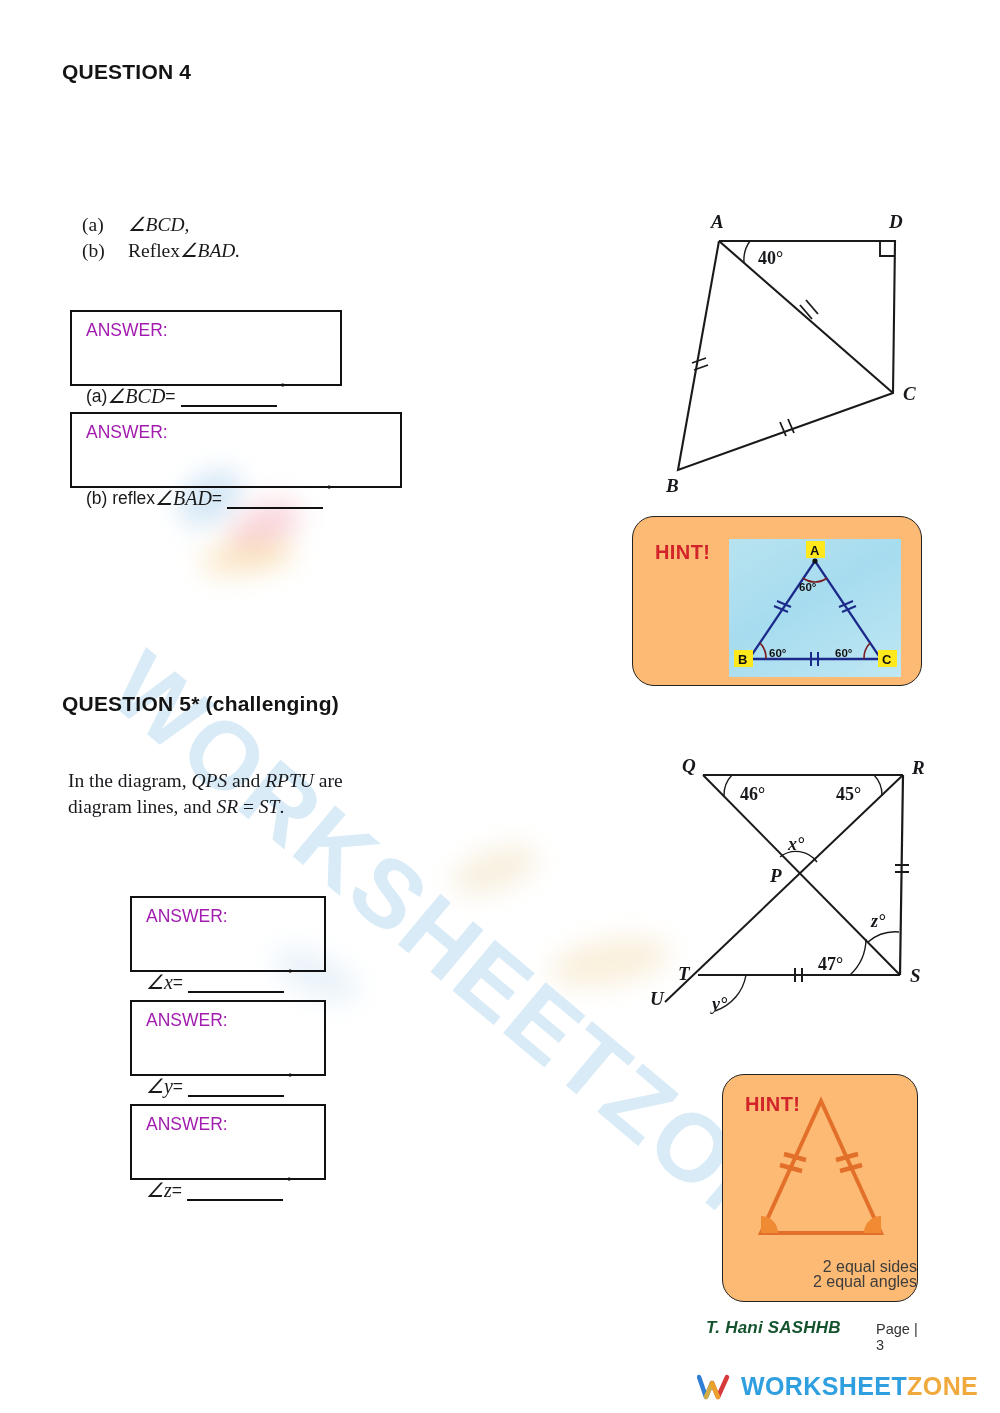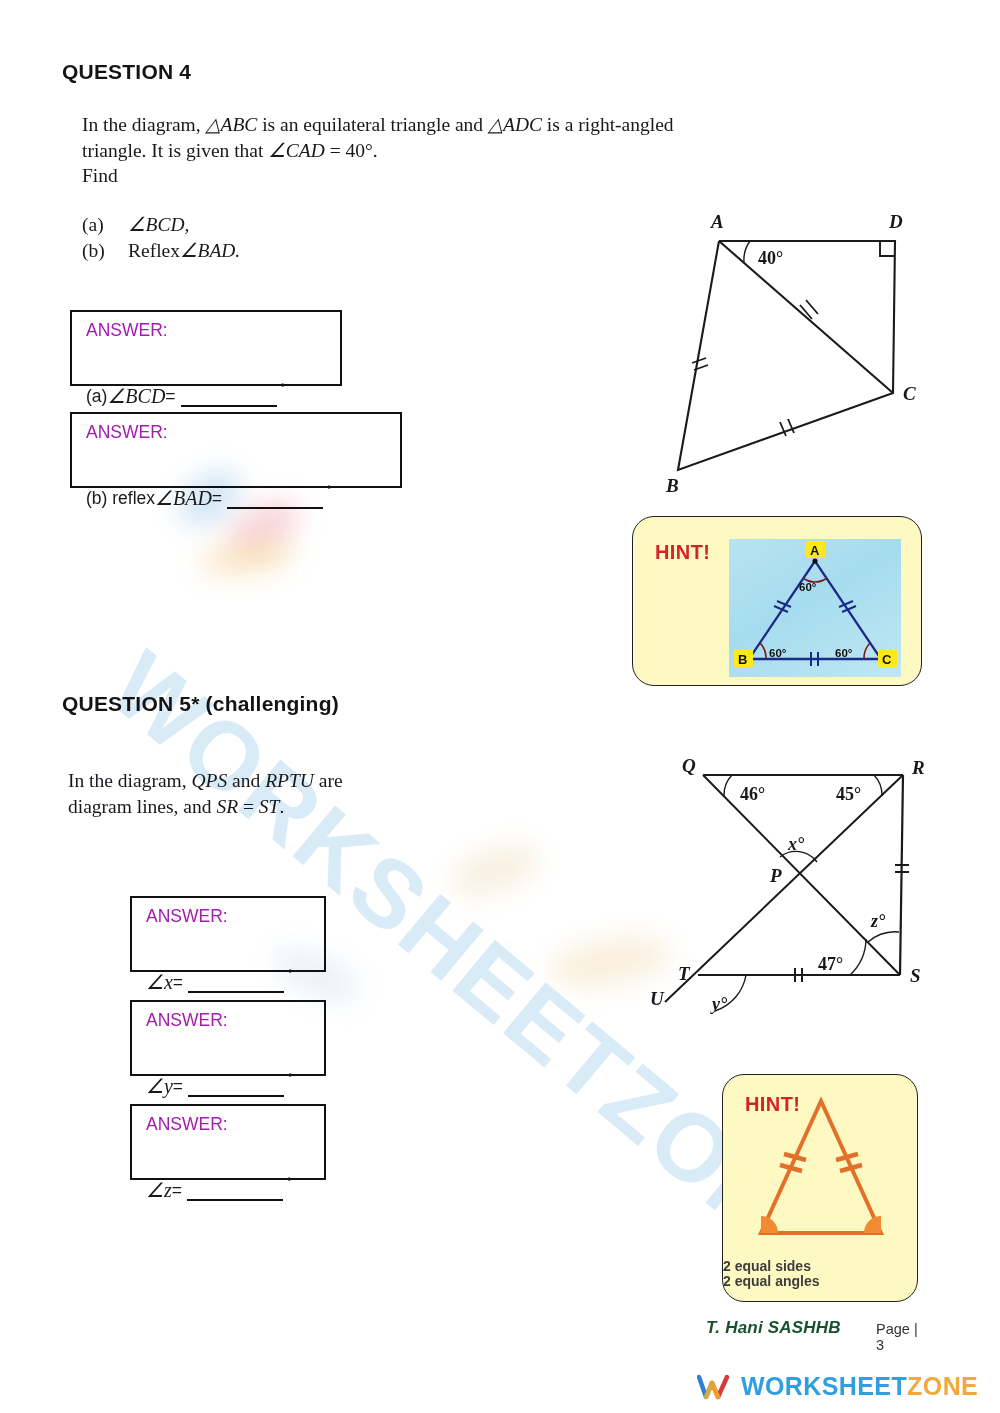--- a/index.html
+++ b/index.html
@@ -154,21 +154,21 @@
     font-weight: 700;
     font-size: 18px;
     fill: #16181c;
   }
 
   
   .hint-card {
     position: absolute;
     border: 1.6px solid #222;
     border-radius: 22px;
-    background: #fef9c3;
+    background: #fdba74;
     box-sizing: border-box;
   }
   #hint-q4 { left: 632px; top: 516px; width: 290px; height: 170px; }
   #hint-q5 { left: 722px; top: 1074px; width: 196px; height: 228px; }
 
   .hint-word {
     position: absolute;
     font-family: "Liberation Sans", sans-serif;
     font-weight: 700;
     font-size: 20px;
@@ -181,24 +181,24 @@
   .eq-img {
     position: absolute;
     left: 96px; top: 22px;
     width: 172px; height: 138px;
     background: linear-gradient(150deg, #b8e3f0 0%, #a6dcef 45%, #bfe7f3 100%);
   }
   .iso-note {
     position: absolute;
     left: 0; right: 0;
     bottom: 12px;
-    text-align: left;
-    font-family: "Liberation Sans", sans-serif;
-    font-weight: 700;
-    font-size: 14px;
+    text-align: right;
+    font-family: "Liberation Sans", sans-serif;
+    font-weight: 400;
+    font-size: 16px;
     line-height: 15px;
     color: #3d3d3d;
   }
 
   
   #footer-author {
     position: absolute;
     left: 706px; top: 1318px;
     font-family: "Liberation Sans", sans-serif;
     font-weight: 700;
@@ -240,25 +240,20 @@
   <div class="wm-blob blob-blue2"></div>
   <div class="wm-blob blob-amber2"></div>
   <div class="wm-blob blob-amber3"></div>
   <div class="wm-text">WORKSHEETZONE</div>
 </div>
 
 <div id="page">
 
   <div class="q-heading" id="q4-heading">QUESTION 4</div>
 
-  <div class="body-text" id="q4-body">
-    <span>In the diagram, </span><span class="math">△ABC</span><span> is an equilateral triangle and </span><span class="math">△ADC</span><span> is a right-angled</span><br>
-    <span>triangle. It is given that </span><span class="math">∠CAD</span><span> = 40°.</span><br>
-    <span>Find</span>
-  </div>
 
   <div class="parts">
     <div class="part-row">
       <span class="part-lbl">(a)</span>
       <span class="math">∠BCD,</span>
     </div>
     <div class="part-row">
       <span class="part-lbl">(b)</span>
       <span>Reflex </span>
         <span class="math">∠BAD.</span>

